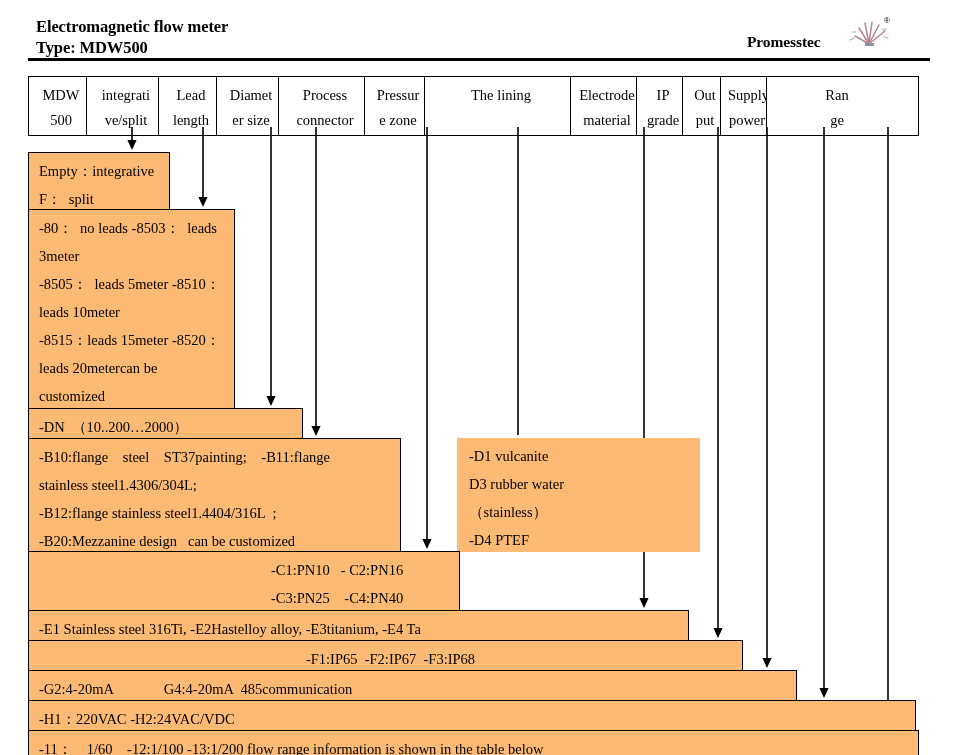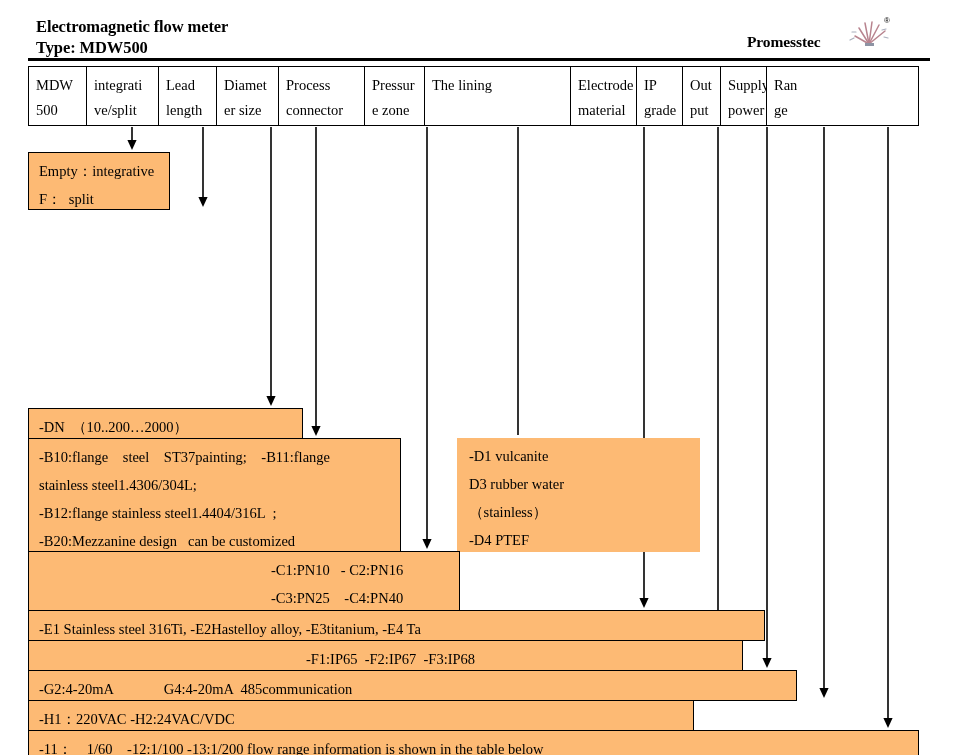--- a/index.html
+++ b/index.html
@@ -67,26 +67,27 @@
     top: 0;
     width: 957px;
     height: 755px;
     pointer-events: none;
   }
 
   
   #header-table {
     position: absolute;
     left: 28px;
-    top: 66px;
+    top: 76px;
     width: 891px;
     height: 60px;
     border: 1px solid #000000;
     box-sizing: border-box;
     display: flex;
+    text-align: center;
   }
   .hcell {
     box-sizing: border-box;
     border-right: 1px solid #000000;
     padding: 6px 0 0 7px;
     font-size: 14.5px;
     line-height: 25px;
     overflow: hidden;
   }
   .hcell:last-child { border-right: none; }
@@ -109,24 +110,24 @@
   }
 
   
   #box-mode      { left: 28px;  top: 152px; width: 142px; height: 58px; }
   #box-lead      { left: 28px;  top: 209px; width: 207px; height: 200px; }
   #box-dn        { left: 28px;  top: 408px; width: 275px; height: 31px; }
   #box-process   { left: 28px;  top: 438px; width: 373px; height: 114px; }
   #box-lining    { left: 457px; top: 438px; width: 243px; height: 114px;
                    border: none; padding-left: 12px; }
   #box-pressure  { left: 28px;  top: 551px; width: 432px; height: 60px; }
-  #box-electrode { left: 28px;  top: 610px; width: 737px; height: 31px; }
+  #box-electrode { left: 28px;  top: 610px; width: 661px; height: 31px; }
   #box-ip        { left: 28px;  top: 640px; width: 715px; height: 31px; text-align: center; }
   #box-output    { left: 28px;  top: 670px; width: 769px; height: 31px; }
-  #box-supply    { left: 28px;  top: 700px; width: 666px; height: 31px; }
+  #box-supply    { left: 28px;  top: 700px; width: 888px; height: 31px; }
   #box-range     { left: 28px;  top: 730px; width: 891px; height: 31px; }
 
   
   #box-pressure .line { padding-left: 232px; }
 </style>
 </head>
 <body>
 
 <div id="page">
 
@@ -250,20 +251,29 @@
       <div class="hcell" style="width: 133px;">
         <span>Ran</span>
         <span>ge</span>
       </div>
     </div>
 
   <div class="callout" id="box-mode">
       <span class="line">Empty：integrative</span>
       <span class="line">F：  split</span>
     </div>
+  <div class="callout" id="box-lead">
+      <span class="line">-80：  no leads -8503：  leads</span>
+      <span class="line">3meter</span>
+      <span class="line">-8505：  leads 5meter -8510：</span>
+      <span class="line">leads 10meter</span>
+      <span class="line">-8515：leads 15meter -8520：</span>
+      <span class="line">leads 20metercan be</span>
+      <span class="line">customized</span>
+    </div>
   <div class="callout" id="box-dn">
       <span class="line">-DN  （10..200…2000）</span>
     </div>
   <div class="callout" id="box-process">
       <span class="line">-B10:flange    steel    ST37painting;    -B11:flange</span>
       <span class="line">stainless steel1.4306/304L;</span>
       <span class="line">-B12:flange stainless steel1.4404/316L  ;</span>
       <span class="line">-B20:Mezzanine design   can be customized</span>
     </div>
   <div class="callout" id="box-lining">

